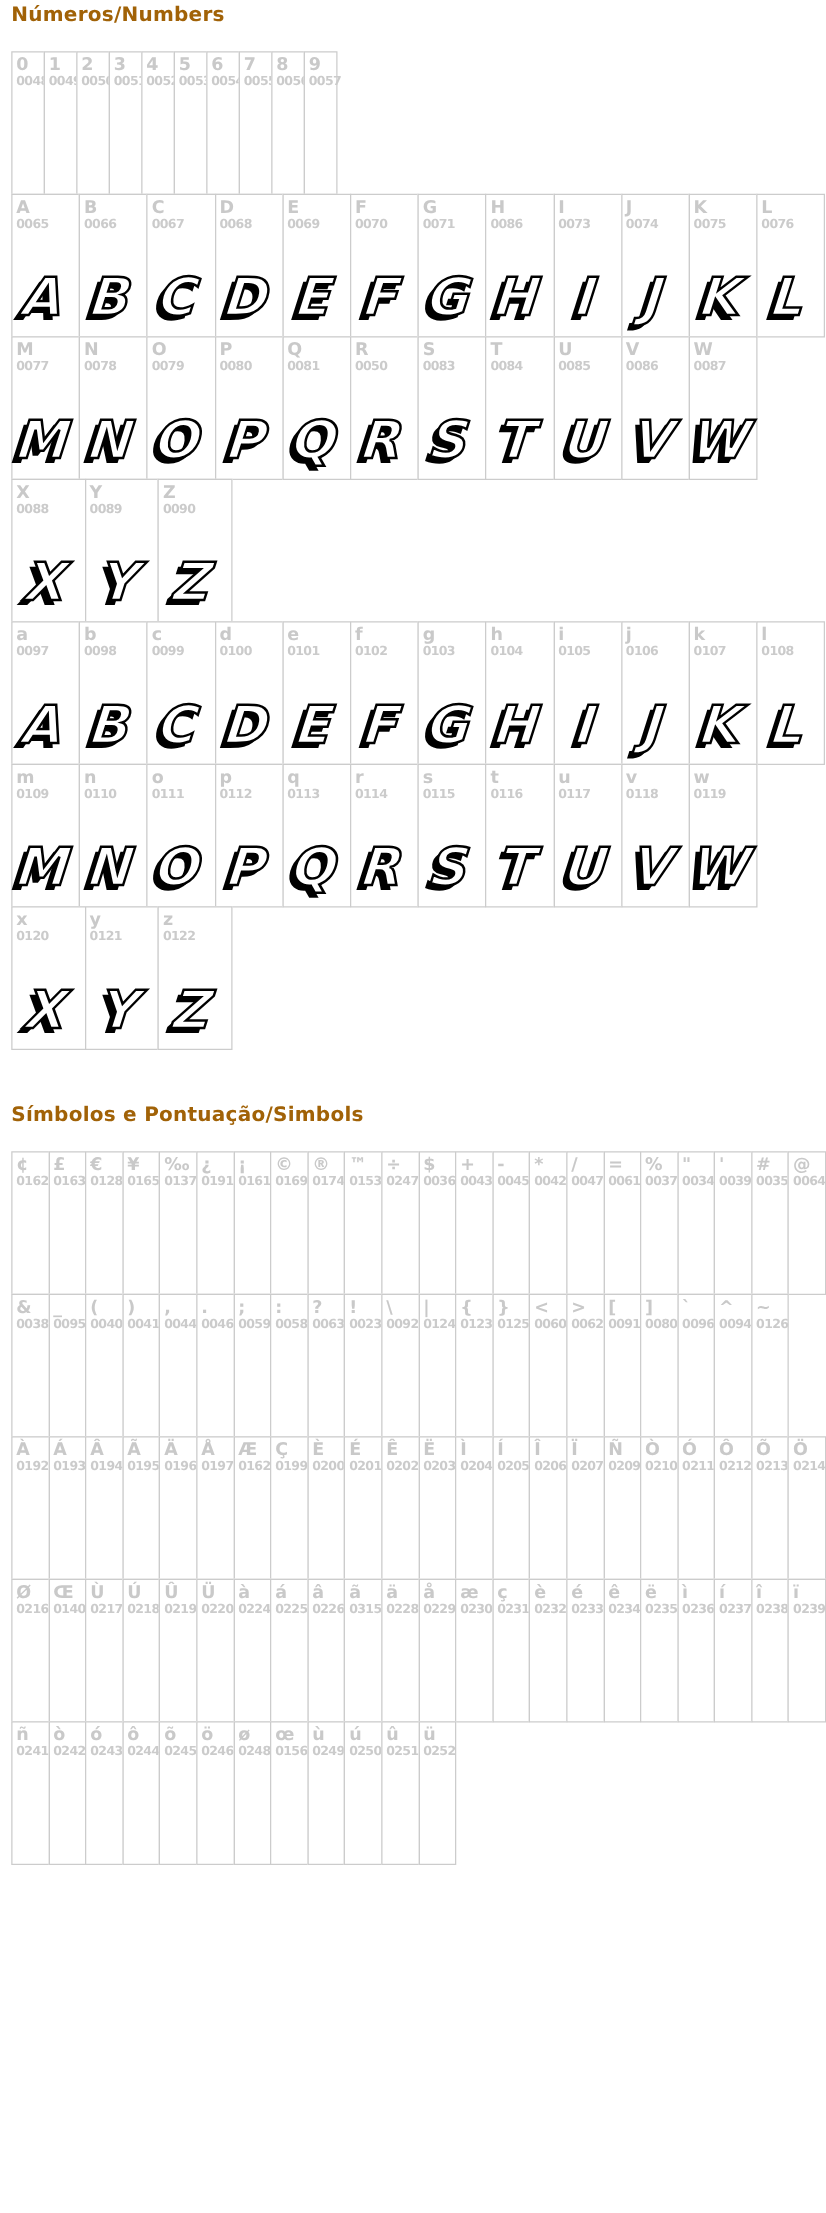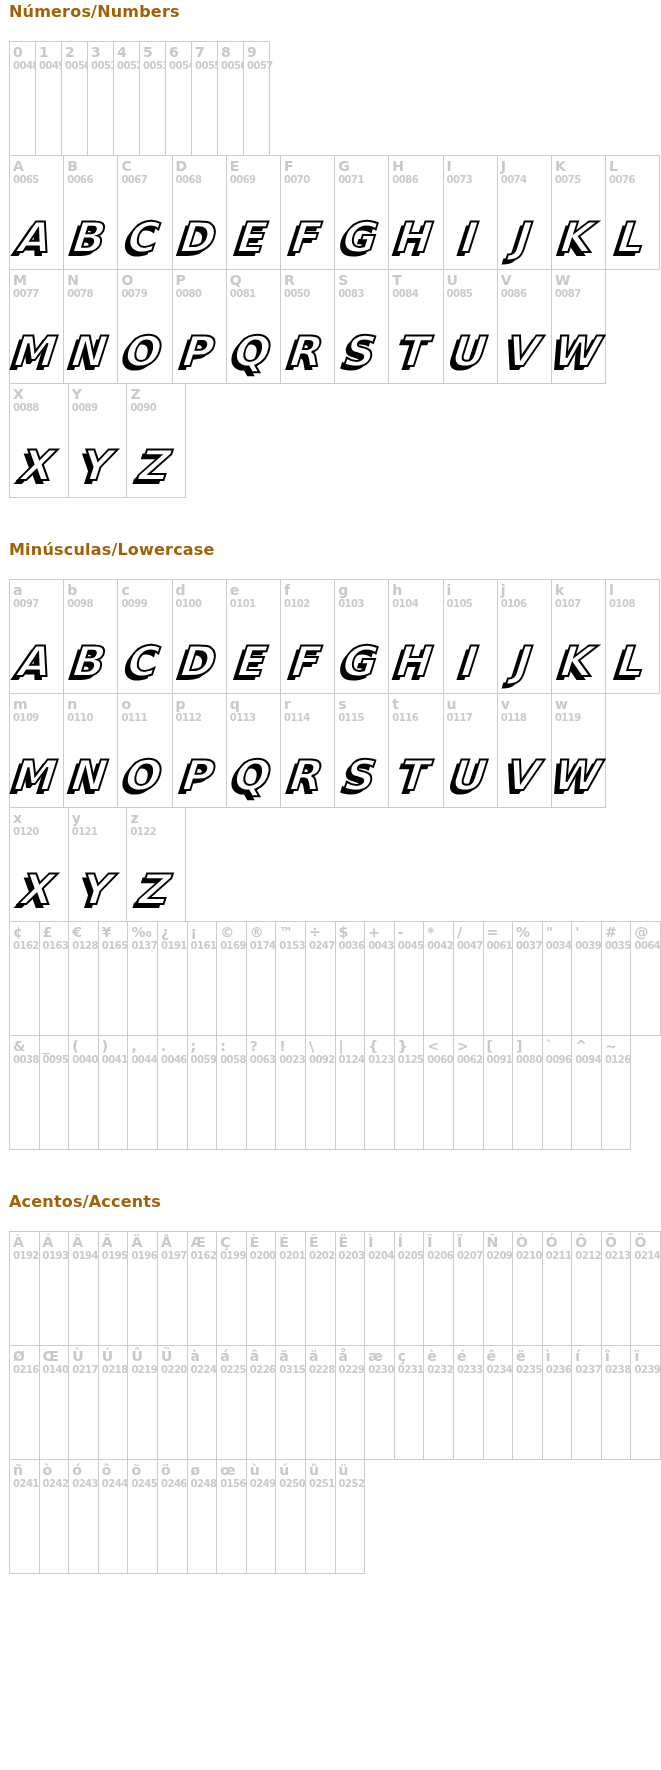--- a/index.html
+++ b/index.html
@@ -213,21 +213,20 @@
           <div class="glyph">Y</div>
         </div>
         <div class="cell">
           <div class="ch">Z</div>
           <div class="code">0090</div>
           <div class="glyph">Z</div>
         </div>
       </div>
     </section>
     <section class="sec sec-lowercase">
-      <h2>Minúsculas/Lowercase</h2>
       <div class="grid-row">
         <div class="cell">
           <div class="ch">a</div>
           <div class="code">0097</div>
           <div class="glyph">A</div>
         </div>
         <div class="cell">
           <div class="ch">b</div>
           <div class="code">0098</div>
           <div class="glyph">B</div>
@@ -352,20 +351,21 @@
           <div class="glyph">Y</div>
         </div>
         <div class="cell">
           <div class="ch">z</div>
           <div class="code">0122</div>
           <div class="glyph">Z</div>
         </div>
       </div>
     </section>
     <section class="sec sec-symbols">
+      <h2>Símbolos e Pontuação/Simbols</h2>
       <div class="grid-row">
         <div class="cell">
           <div class="ch">¢</div>
           <div class="code">0162</div>
           <div class="glyph"></div>
         </div>
         <div class="cell">
           <div class="ch">£</div>
           <div class="code">0163</div>
           <div class="glyph"></div>
@@ -573,21 +573,20 @@
           <div class="glyph"></div>
         </div>
         <div class="cell">
           <div class="ch">~</div>
           <div class="code">0126</div>
           <div class="glyph"></div>
         </div>
       </div>
     </section>
     <section class="sec sec-accents">
-      <h2>Acentos/Accents</h2>
       <div class="grid-row">
         <div class="cell">
           <div class="ch">À</div>
           <div class="code">0192</div>
           <div class="glyph"></div>
         </div>
         <div class="cell">
           <div class="ch">Á</div>
           <div class="code">0193</div>
           <div class="glyph"></div>

